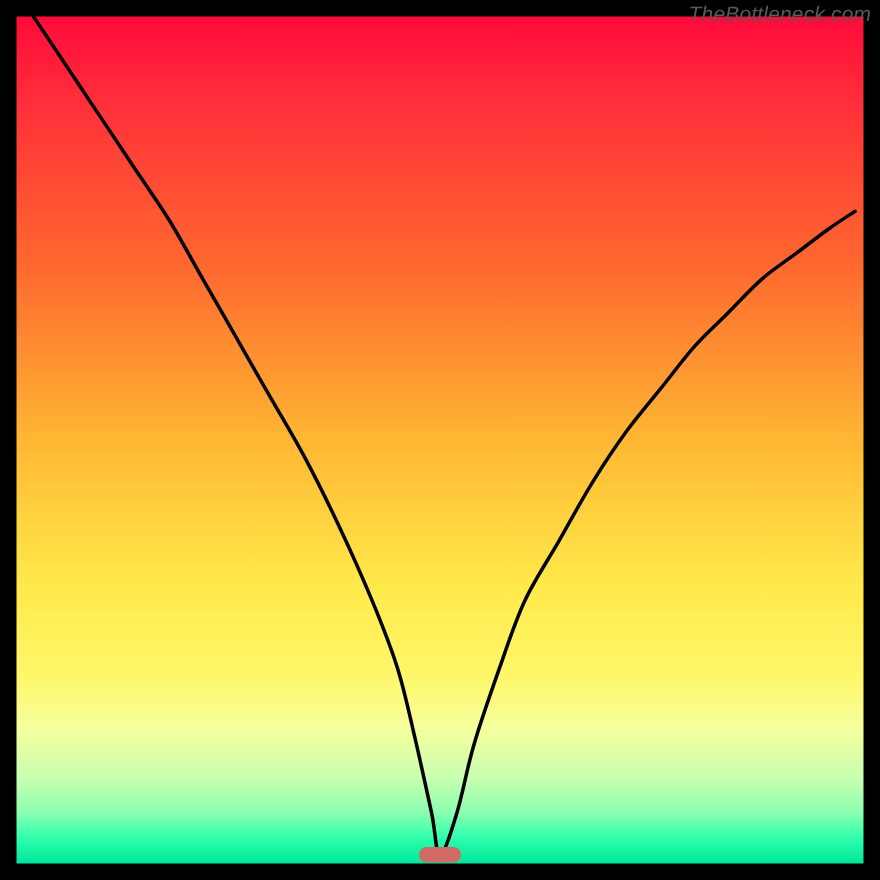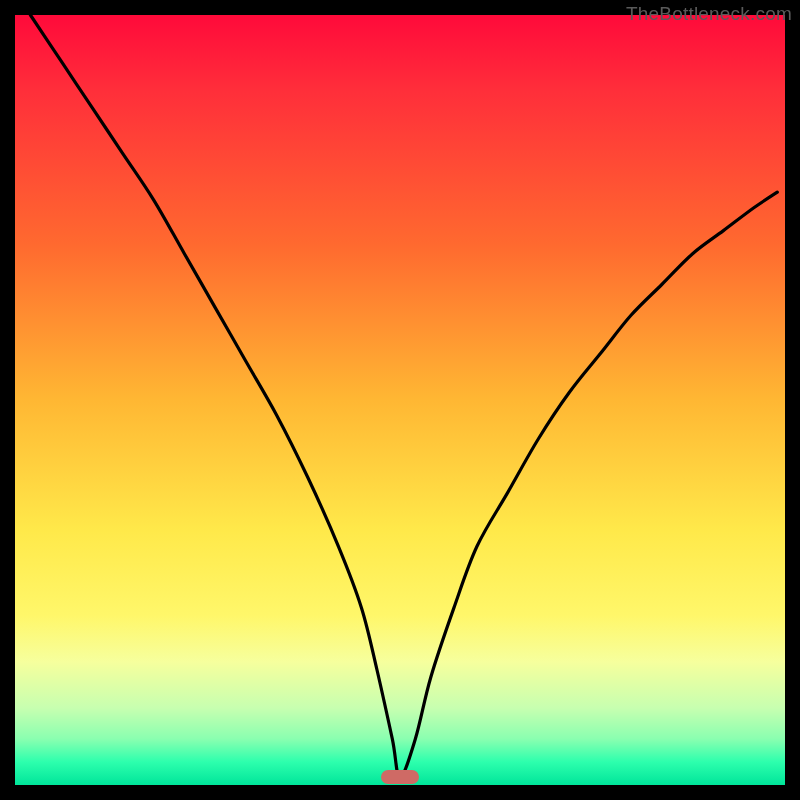--- a/index.html
+++ b/index.html
@@ -41,20 +41,21 @@
   }
   .attribution {
     position: absolute;
     top: 3px;
     right: 8px;
     color: #5a5a5a;
     font-size: 19px;
     letter-spacing: 0.2px;
     font-weight: 400;
     user-select: none;
+    font-style: italic;
   }
   svg.curve {
     position: absolute;
     left: 0;
     top: 0;
     width: 770px;
     height: 770px;
     overflow: visible;
   }
   .marker {

